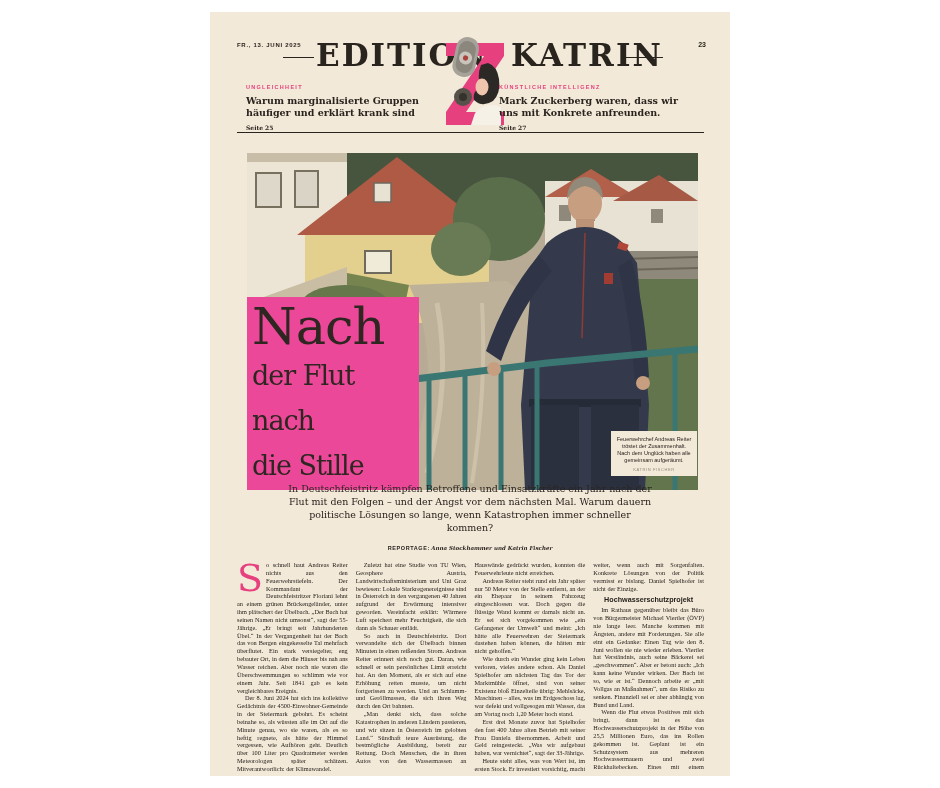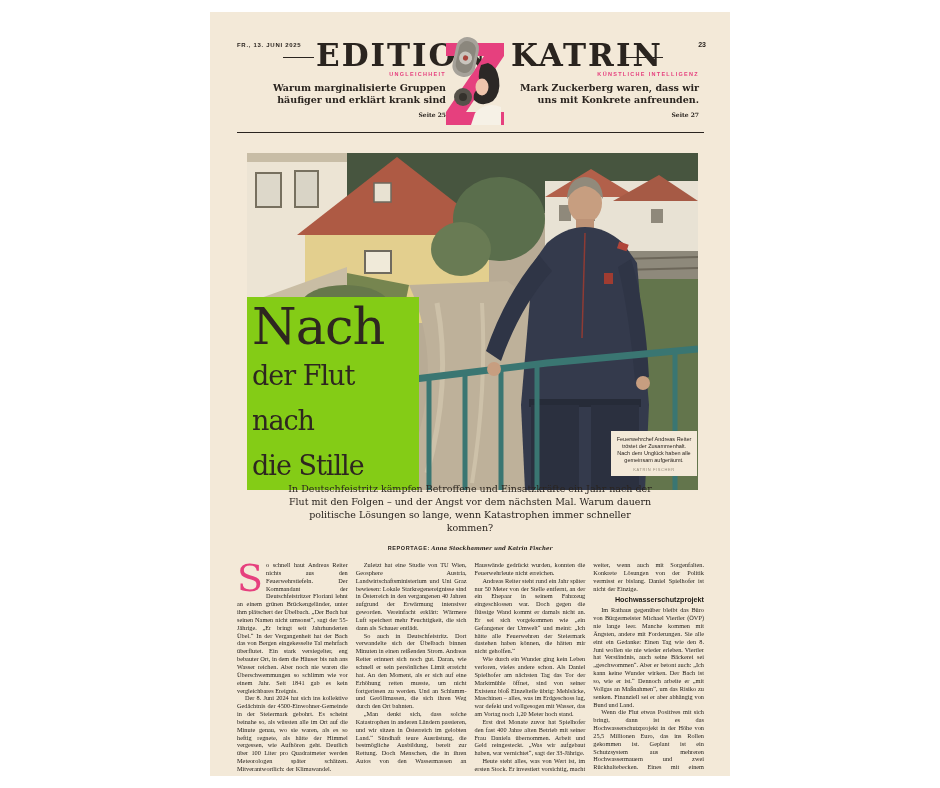--- a/index.html
+++ b/index.html
@@ -17,42 +17,42 @@
   .mast-word { position:absolute; top:25px; font-family:"DejaVu Serif", serif;
                font-weight:700; font-size:31px; letter-spacing:2px; white-space:nowrap; }
   .mast-left  { left:106px; }
   .mast-right { left:301px; }
   .rule { position:absolute; top:45px; border-top:1.6px solid #2a241f; height:0; }
   .rule-left  { left:73px;  width:31px; }
   .rule-right { left:413px; width:40px; }
   .z-illo { position:absolute; left:231px; top:23px; width:68px; height:96px; }
 
   
-  .teaser { position:absolute; top:59px; width:200px; text-align:right; }
+  .teaser { position:absolute; top:72px; width:200px; text-align:left; }
   .teaser-left  { left:36px; }
   .teaser-right { left:289px; }
   .kicker { font:700 5.5px "Liberation Sans", sans-serif; letter-spacing:1.3px;
             color:#e6407e; }
   .teaser-text { margin-top:5px; font:700 9.5px/12px "DejaVu Serif", serif; }
   .teaser-page { margin-top:5px; font:700 6px "DejaVu Serif", serif; }
   .divider { position:absolute; left:27px; width:467px; top:120px;
              border-top:1.3px solid #2a241f; }
 
   
   .photo { position:absolute; left:37px; top:141px; width:451px; height:337px;
            overflow:hidden; }
   .caption-box { position:absolute; left:364px; top:278px; width:86px;
                  background:#f3e9d8; padding:5px 4px 4px; text-align:center; }
   .caption-text { font:400 5.5px/7px "Liberation Sans", sans-serif; color:#2a241f; }
   .caption-credit { margin-top:3px; font:400 4px "Liberation Sans", sans-serif;
                     letter-spacing:.6px; color:#938a79; }
 
   
   .headline-box { position:absolute; left:37px; top:285px; width:172px; height:193px;
-                  background:#84cc16; padding:3px 0 0 5px; }
+                  background:#ec4899; padding:3px 0 0 5px; }
   .hl { font-family:"DejaVu Serif", serif; font-weight:400; color:#2e2620;
         letter-spacing:-1px; white-space:nowrap; }
   .hl-1 { font-size:51px; line-height:53px; }
   .hl-n { font-size:27px; line-height:45px; }
 
   
   .deck { position:absolute; left:78px; top:470px; width:364px; text-align:center;
           font:400 9.5px/13px "DejaVu Serif", serif; }
   .byline { position:absolute; left:0; top:533px; width:100%; text-align:center;
             font-size:5.5px; }
@@ -63,21 +63,21 @@
   
   .body-cols { position:absolute; left:27px; top:549px; width:467px; height:213px;
                column-count:4; column-gap:8px; column-fill:auto; overflow:hidden;
                font:400 6.3px/7.85px "Liberation Serif", serif; text-align:justify;
                hyphens:auto; color:#25211c; }
   .body-cols p { margin:0; }
   .body-cols p.ind { text-indent:8px; }
   .drop-cap { float:left; font:400 38px/30px "DejaVu Serif", serif; color:#e6407e;
               padding:2px 3px 0 0; }
   .subhead { font:700 7.2px/9px "Liberation Sans", sans-serif; margin:3px 0 2px;
-             break-inside:avoid; text-align:right; }
+             break-inside:avoid; text-align:center; }
 </style>
 </head>
 <body>
 
 <div class="canvas">
   <div class="page">
 
     <div class="issue-date">FR., 13. JUNI 2025</div>
     <span class="rule rule-left"></span>
     <div class="mast-word mast-left">EDITION</div>

